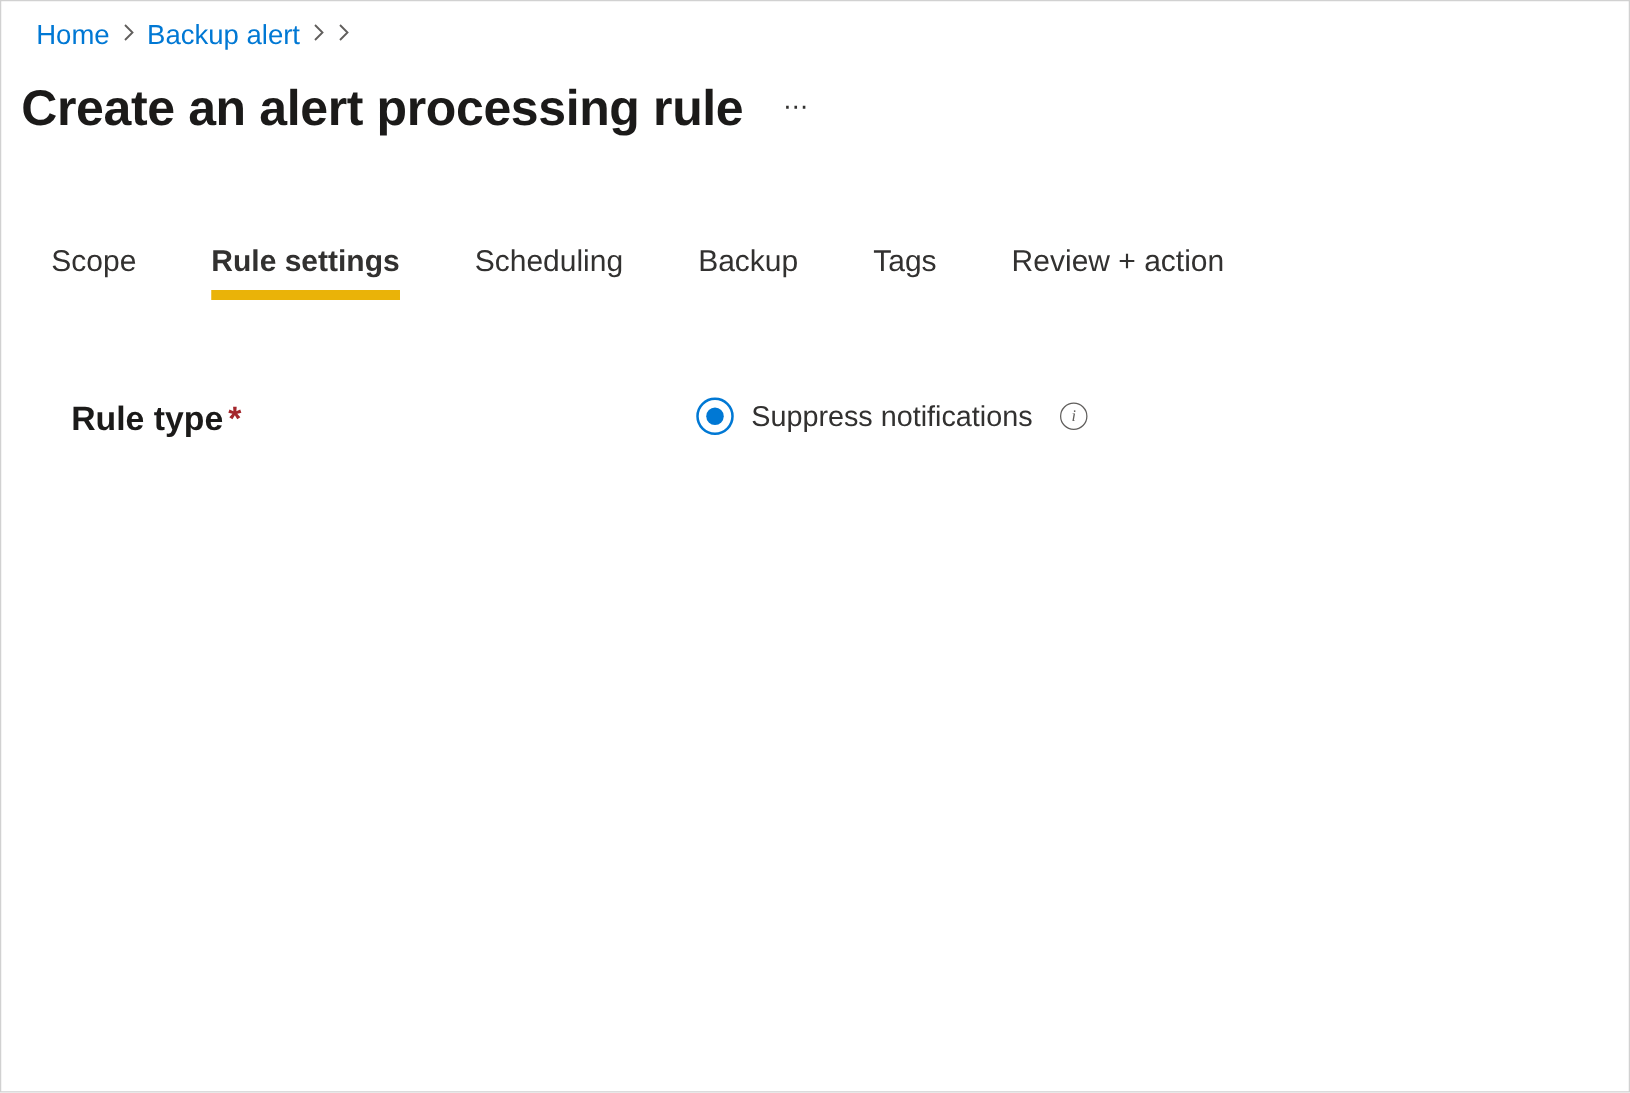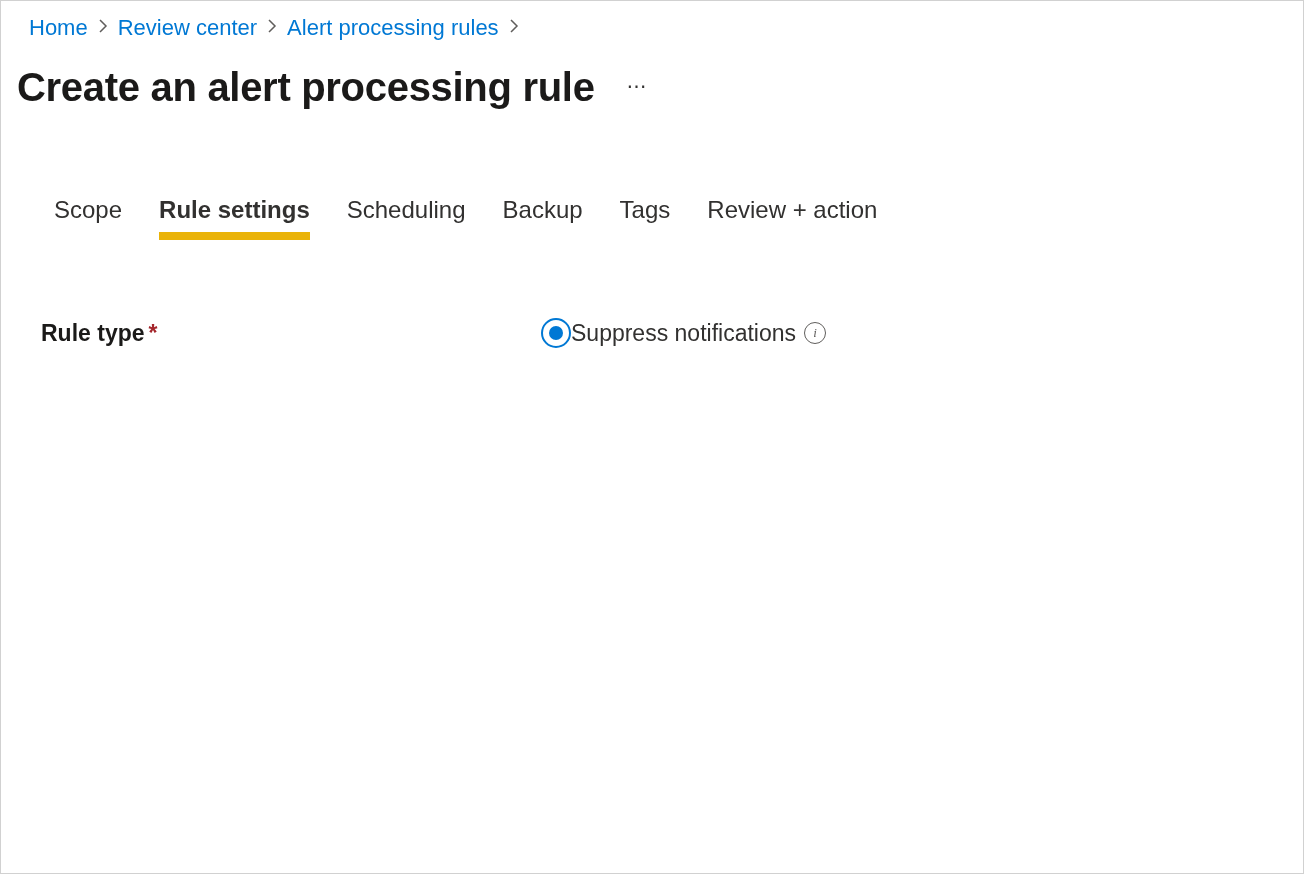--- a/index.html
+++ b/index.html
@@ -46,61 +46,62 @@
     }
     .more-icon {
       font-size: 20px;
       color: #323130;
       letter-spacing: 2px;
       cursor: pointer;
       padding-bottom: 4px;
     }
     .tabs {
       display: flex;
-      gap: 37px;
+      gap: 60px;
       padding: 78px 20px 0 40px;
       font-size: 24px;
-      margin-left: 13px;
     }
     .tab {
       padding-bottom: 8px;
       cursor: pointer;
       color: #323130;
       border-bottom: 4px solid transparent;
     }
     .tab.active {
       font-weight: 600;
       border-bottom: 8px solid #eab308;
     }
     .form-area {
       padding: 78px 40px 0 40px;
     }
     .form-row {
       display: flex;
       align-items: flex-start;
     }
     .form-label {
       width: 500px;
-      font-size: 23px;
+      font-size: 27px;
       font-weight: 600;
       color: #1b1a19;
       padding-top: 2px;
+      margin-left: 16px;
     }
     .required-star {
       color: #a4262c;
       margin-left: 4px;
     }
     .radio-group {
       display: flex;
       flex-direction: column;
       gap: 18px;
     }
     .radio-option {
       display: flex;
       align-items: center;
+      gap: 14px;
       cursor: pointer;
     }
     .radio-circle {
       width: 30px;
       height: 30px;
       border-radius: 50%;
       border: 2px solid #605e5c;
       display: flex;
       align-items: center;
       justify-content: center;
@@ -139,27 +140,26 @@
 </head>
 <body>
 
 <nav class="breadcrumb">
   <a>Home</a>
   <span class="chevron">
     <svg width="10" height="14" viewBox="0 0 10 14">
         <path d="M2 1 L8 7 L2 13" stroke="#605e5c" stroke-width="1.5" fill="none"></path>
       </svg>
   </span>
-  <a>Review center</a>
+  <a>Backup alert</a>
   <span class="chevron">
     <svg width="10" height="14" viewBox="0 0 10 14">
         <path d="M2 1 L8 7 L2 13" stroke="#605e5c" stroke-width="1.5" fill="none"></path>
       </svg>
   </span>
-  <a>Alert processing rules</a>
   <span class="chevron">
     <svg width="10" height="14" viewBox="0 0 10 14">
         <path d="M2 1 L8 7 L2 13" stroke="#605e5c" stroke-width="1.5" fill="none"></path>
       </svg>
   </span>
 </nav>
 
 <div class="page-title-row">
   <h1 class="page-title">Create an alert processing rule</h1>
   <span class="more-icon">⋯</span>

